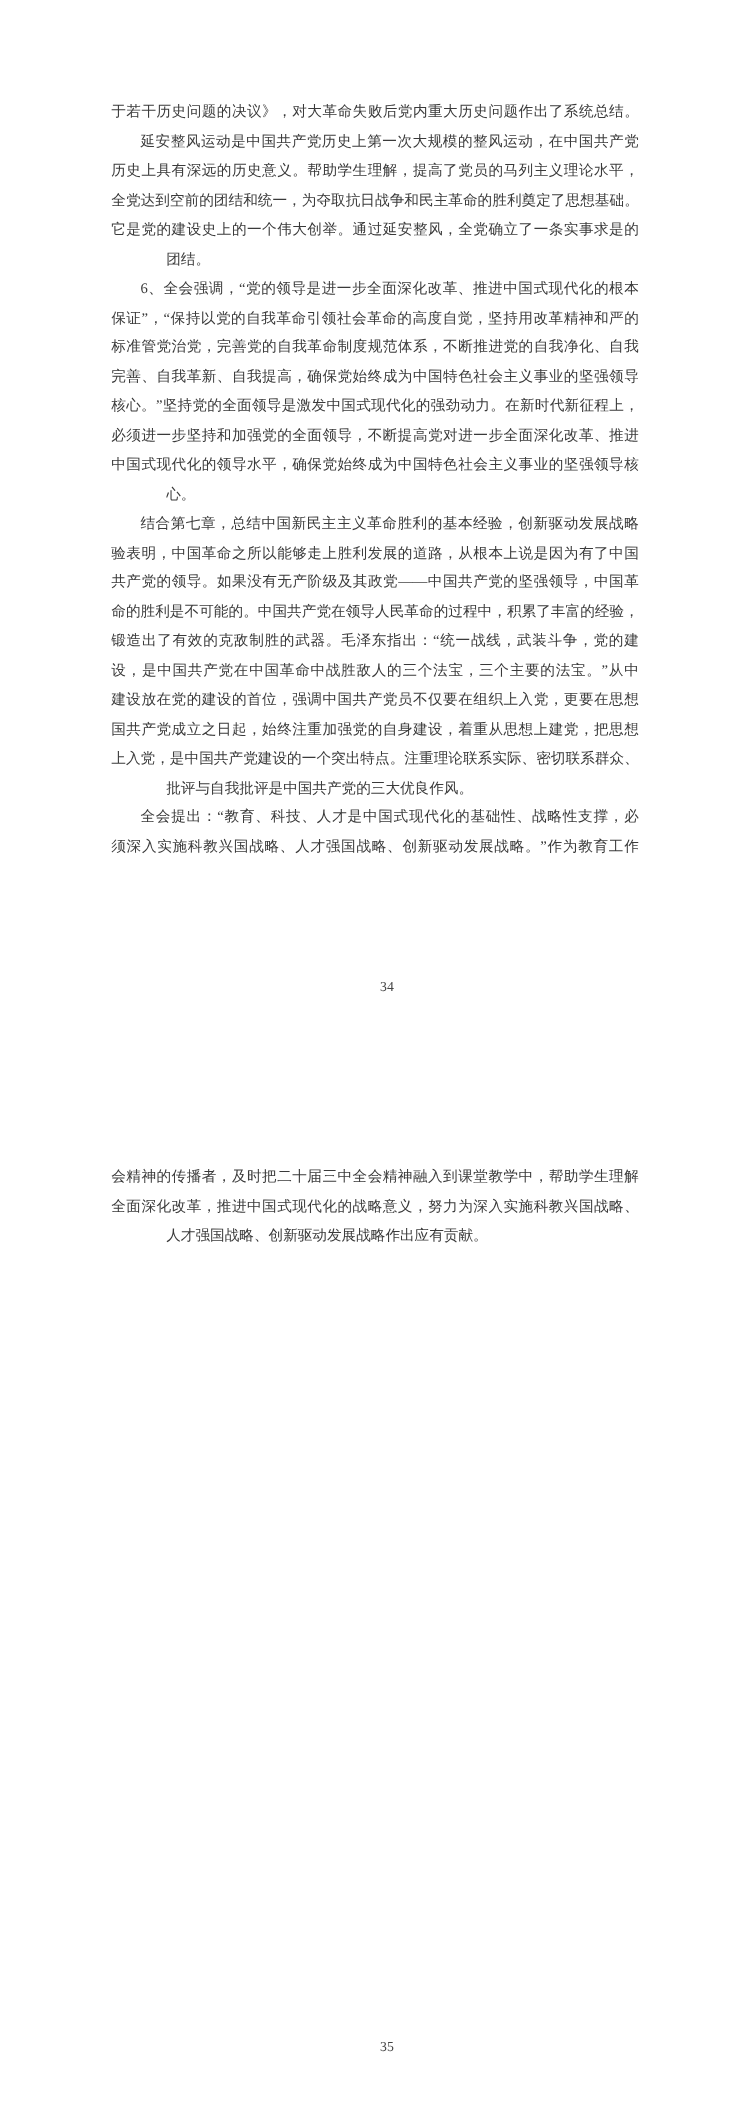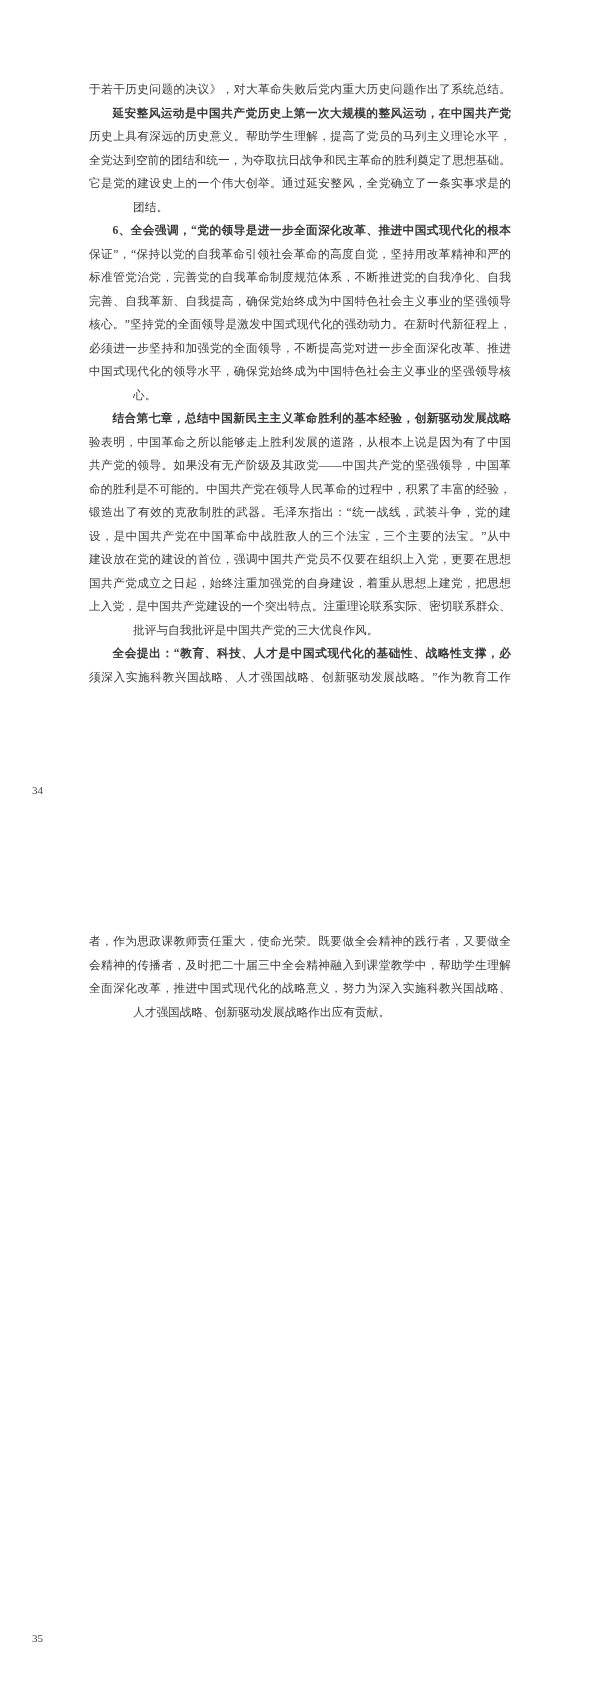--- a/index.html
+++ b/index.html
@@ -25,33 +25,32 @@
     height: 23.5px;
     line-height: 23.5px;
     font-size: 11.7px;
     text-align: justify;
     text-align-last: justify;
     overflow: hidden;
     white-space: normal;
   }
   .page-text .line.indent {
     text-indent: 23.4px;
-    font-weight: bold;
   }
   .page-text .line.para-end {
     text-align-last: left;
     margin-left: 44px;
   }
   .page-number {
     position: absolute;
     left: 0;
     width: 600px;
     box-sizing: border-box;
-    padding-left: 32px;
-    text-align: left;
+    padding-left: 19px;
+    text-align: center;
     font-size: 11px;
     line-height: 14px;
     color: #444444;
   }
   #page1-text { top: 78px; }
   #page1-number { top: 783px; }
   #page2-text { top: 930px; }
   #page2-number { top: 1631px; }
 </style>
 </head>
@@ -84,21 +83,20 @@
       <div class="line">国共产党成立之日起，始终注重加强党的自身建设，着重从思想上建党，把思想</div>
       <div class="line">上入党，是中国共产党建设的一个突出特点。注重理论联系实际、密切联系群众、</div>
       <div class="line para-end">批评与自我批评是中国共产党的三大优良作风。</div>
       <div class="line indent">全会提出：“教育、科技、人才是中国式现代化的基础性、战略性支撑，必</div>
       <div class="line">须深入实施科教兴国战略、人才强国战略、创新驱动发展战略。”作为教育工作</div>
     </div>
 
   <div id="page1-number" class="page-number">34</div>
 
   <div id="page2-text" class="page-text">
-      <div class="line">者，作为思政课教师责任重大，使命光荣。既要做全会精神的践行者，又要做全</div>
       <div class="line">会精神的传播者，及时把二十届三中全会精神融入到课堂教学中，帮助学生理解</div>
       <div class="line">全面深化改革，推进中国式现代化的战略意义，努力为深入实施科教兴国战略、</div>
       <div class="line para-end">人才强国战略、创新驱动发展战略作出应有贡献。</div>
     </div>
 
   <div id="page2-number" class="page-number">35</div>
 
 </div>
 
 </body></html>

